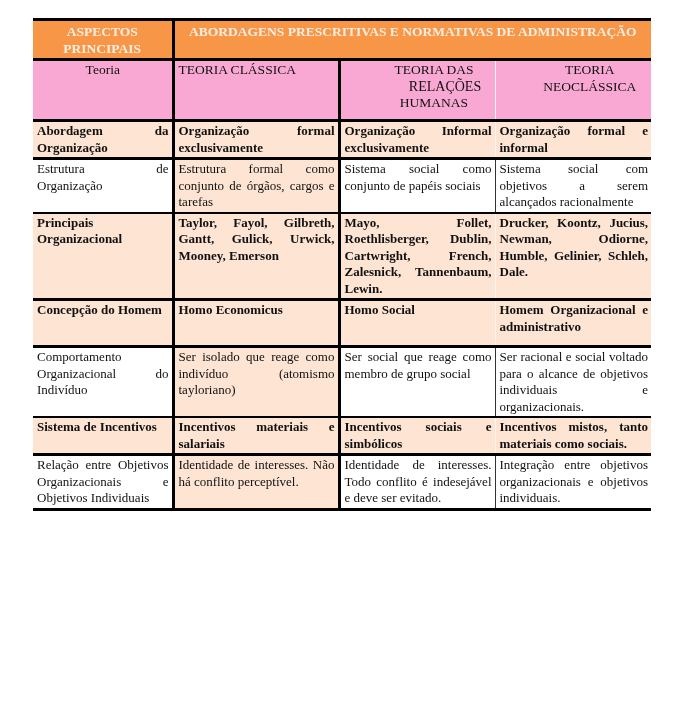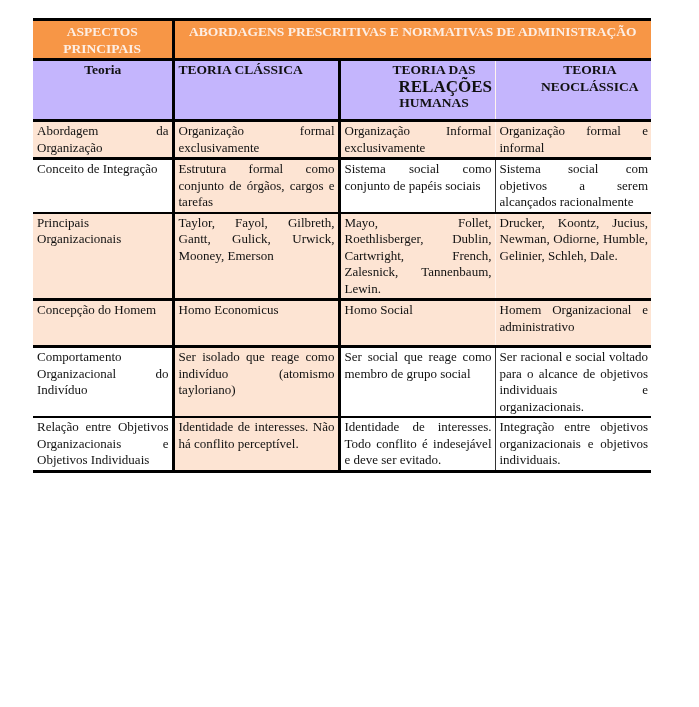--- a/index.html
+++ b/index.html
@@ -11,36 +11,36 @@
   .tbl col.c1 { width: 140px; }
   .tbl col.c2 { width: 166px; }
   .tbl col.c3 { width: 156px; }
   .tbl col.c4 { width: 156px; }
 
   .hdr td { background: #f79646; color: #fdeee4; font-weight: bold; text-align: center;
             text-align-last: center; font-size: 13.5px; line-height: 17px; padding: 2px 4px 0 4px; }
   .hdr { border-top: 3px solid #000; border-bottom: 3px solid #000; }
   .hdr td.h-aspectos { border-right: 3px solid #000; height: 35px; margin-top: 12px; }
 
-  .teoria td { background: #c4b5fd; font-weight: bold; height: 56px; font-size: 13.5px; }
+  .teoria td { background: #f9a8d4; font-weight: normal; height: 56px; font-size: 13.5px; }
   .teoria td.t1 { text-align: center; text-align-last: center; }
   .teoria td.t3, .teoria td.t4 { text-align: center; text-align-last: center; padding-left: 36px; }
   .teoria td.t2 { text-align: center; }
 
   tr.row { border-bottom: 3px solid #000; }
   tr.row.thin { border-bottom: 2px solid #000; }
   td.c1 { border-right: 3px solid #000; }
   td.c2 { border-right: 3px solid #000; background: #fde4d3; }
   td.c3 { border-right: 1.5px solid #333; }
-  tr.bold td { background: #fde4d3; font-weight: normal; margin-top: 38px; }
+  tr.bold td { background: #fde4d3; font-weight: bold; margin-top: 38px; }
   tr.bold td.c3 { border-right: 1px solid #fff4ee; }
   .teoria td.t2 { border-right: 3px solid #000; }
   .teoria td.t1 { border-right: 3px solid #000; }
   .teoria td.t3 { border-right: 1px solid #fff4ee; }
-  .small-caps { font-size: 17px; }
+  .small-caps { font-size: 14px; }
 </style>
 </head>
 <body>
 
 <table class="tbl">
   <colgroup>
     <col class="c1">
       <col class="c2">
       <col class="c3">
       <col class="c4">
@@ -64,43 +64,49 @@
       </td>
     </tr>
 
     <tr class="row bold">
       <td class="c1">Abordagem da Organização</td>
       <td class="c2">Organização formal exclusivamente</td>
       <td class="c3">Organização Informal exclusivamente</td>
       <td class="c4">Organização formal e informal</td>
     </tr>
     <tr class="row thin">
-      <td class="c1">Conceito de Integração</td>
+      <td class="c1">Estrutura de Organização</td>
       <td class="c2">Estrutura formal como conjunto de órgãos, cargos e tarefas</td>
       <td class="c3">Sistema social como conjunto de papéis sociais</td>
       <td class="c4">Sistema social com objetivos a serem alcançados racionalmente</td>
     </tr>
     <tr class="row bold">
-      <td class="c1">Principais Organizacionais</td>
+      <td class="c1">Principais Organizacional</td>
       <td class="c2">Taylor, Fayol, Gilbreth, Gantt, Gulick, Urwick, Mooney, Emerson</td>
       <td class="c3">Mayo, Follet, Roethlisberger, Dublin, Cartwright, French, Zalesnick, Tannenbaum, Lewin.</td>
       <td class="c4">Drucker, Koontz, Jucius, Newman, Odiorne, Humble, Gelinier, Schleh, Dale.</td>
     </tr>
     <tr class="row bold">
       <td class="c1" style="height:42px;">Concepção do Homem</td>
       <td class="c2">Homo Economicus</td>
       <td class="c3">Homo Social</td>
       <td class="c4">Homem Organizacional e administrativo</td>
     </tr>
     <tr class="row thin">
       <td class="c1">Comportamento Organizacional do Indivíduo</td>
       <td class="c2">Ser isolado que reage como indivíduo (atomismo tayloriano)</td>
       <td class="c3">Ser social que reage como membro de grupo social</td>
       <td class="c4">Ser racional e social voltado para o alcance de objetivos individuais e organizacionais.</td>
     </tr>
+    <tr class="row bold">
+      <td class="c1">Sistema de Incentivos</td>
+      <td class="c2">Incentivos materiais e salariais</td>
+      <td class="c3">Incentivos sociais e simbólicos</td>
+      <td class="c4">Incentivos mistos, tanto materiais como sociais.</td>
+    </tr>
     <tr class="row">
       <td class="c1">Relação entre Objetivos Organizacionais e Objetivos Individuais</td>
       <td class="c2">Identidade de interesses. Não há conflito perceptível.</td>
       <td class="c3">Identidade de interesses. Todo conflito é indesejável e deve ser evitado.</td>
       <td class="c4">Integração entre objetivos organizacionais e objetivos individuais.</td>
     </tr>
   </tbody>
 </table>
 
 </body></html>

